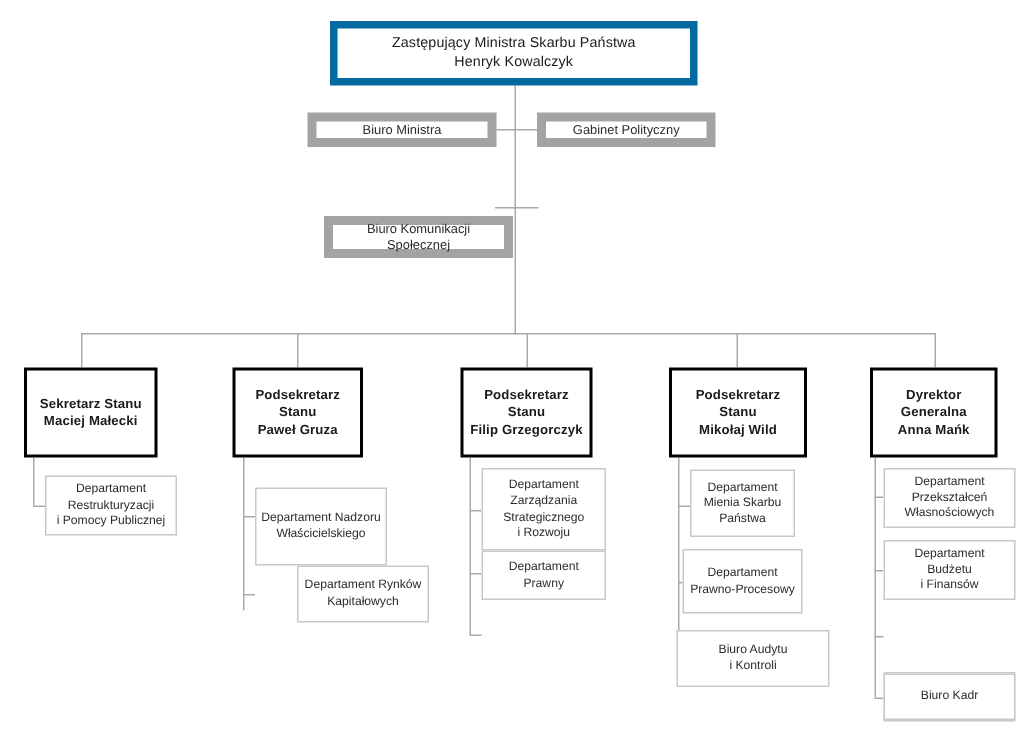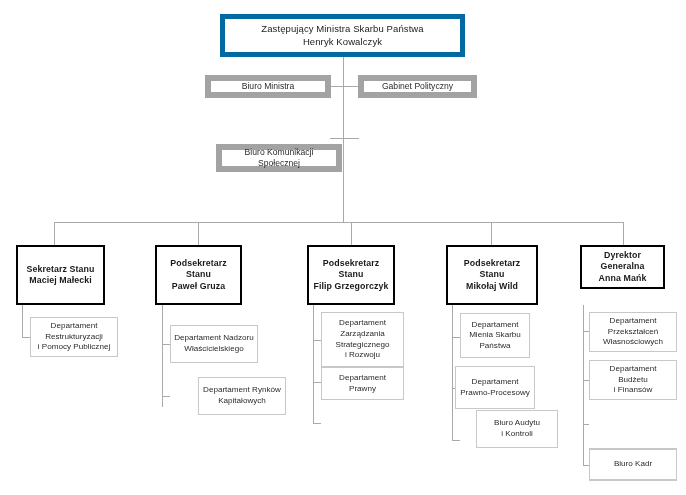--- a/index.html
+++ b/index.html
@@ -153,33 +153,33 @@
 Stanu
 Filip Grzegorczyk</span>
   </div>
 
   <div class="node node--exec" style="left:446px; top:245px; width:92px; height:60px;">
     <span class="label">Podsekretarz
 Stanu
 Mikołaj Wild</span>
   </div>
 
-  <div class="node node--exec" style="left:580px; top:245px; width:85px; height:44px;">
+  <div class="node node--exec" style="left:580px; top:245px; width:85px; height:60px;">
     <span class="label">Dyrektor
 Generalna
 Anna Mańk</span>
   </div>
 
   <div class="node node--dept" style="left:30px; top:317px; width:88px; height:40px;">
     <span class="label">Departament
 Restrukturyzacji
 i Pomocy Publicznej</span>
   </div>
 
-  <div class="node node--dept" style="left:170px; top:325px; width:88px; height:38px;">
+  <div class="node node--dept" style="left:170px; top:325px; width:88px; height:52px;">
     <span class="label">Departament Nadzoru
 Właścicielskiego</span>
   </div>
 
   <div class="node node--dept" style="left:170px; top:377px; width:88px; height:38px;margin-left:28px;">
     <span class="label">Departament Rynków
 Kapitałowych</span>
   </div>
 
   <div class="node node--dept" style="left:321px; top:312px; width:83px; height:55px;">
@@ -199,21 +199,21 @@
     <span class="label">Departament
 Mienia Skarbu
 Państwa</span>
   </div>
 
   <div class="node node--dept" style="left:455px; top:366px; width:80px; height:43px;">
     <span class="label">Departament
 Prawno-Procesowy</span>
   </div>
 
-  <div class="node node--dept" style="left:451px; top:410px; width:82px; height:38px;margin-left:25px;">
+  <div class="node node--dept" style="left:451px; top:420px; width:102px; height:38px;">
     <span class="label">Biuro Audytu
 i Kontroli</span>
   </div>
 
   <div class="node node--dept" style="left:589px; top:312px; width:88px; height:40px;">
     <span class="label">Departament
 Przekształceń
 Własnościowych</span>
   </div>
 

